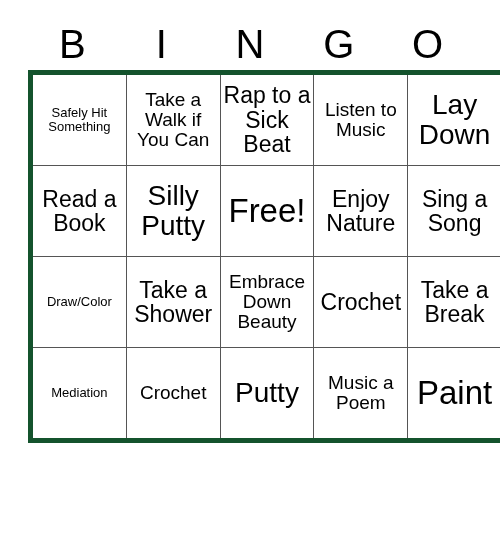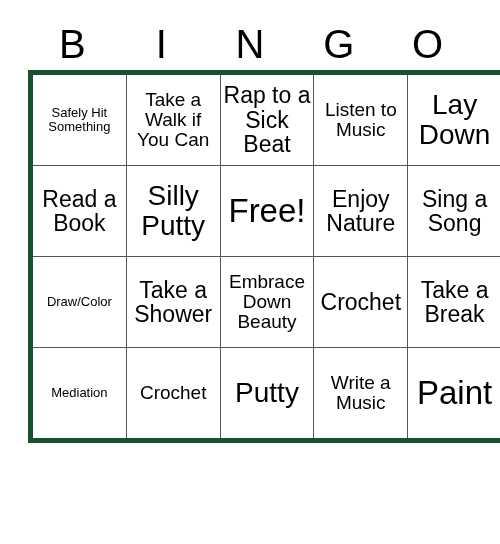--- a/index.html
+++ b/index.html
@@ -95,19 +95,19 @@
         <td class="fs-xs">Draw/Color</td>
         <td class="fs-lg">Take a Shower</td>
         <td class="fs-md">Embrace Down Beauty</td>
         <td class="fs-lg">Crochet</td>
         <td class="fs-lg">Take a Break</td>
       </tr>
       <tr>
         <td class="fs-xs">Mediation</td>
         <td class="fs-md">Crochet</td>
         <td class="fs-xl">Putty</td>
-        <td class="fs-md">Write a Music</td>
+        <td class="fs-md">Music a Poem</td>
         <td class="fs-xxl">Paint</td>
       </tr>
     </tbody>
   </table>
 
 </div>
 
 </body></html>

